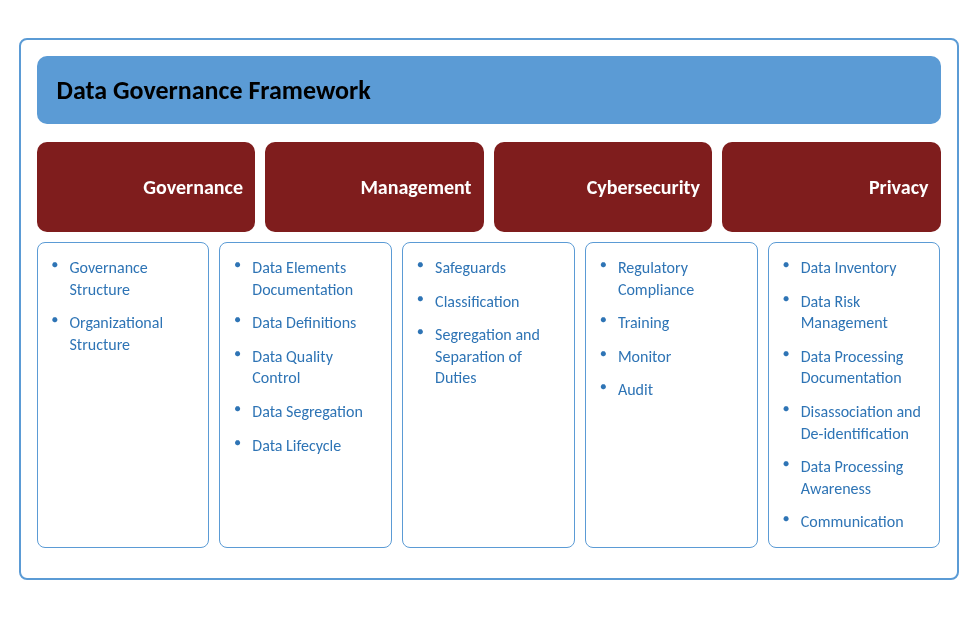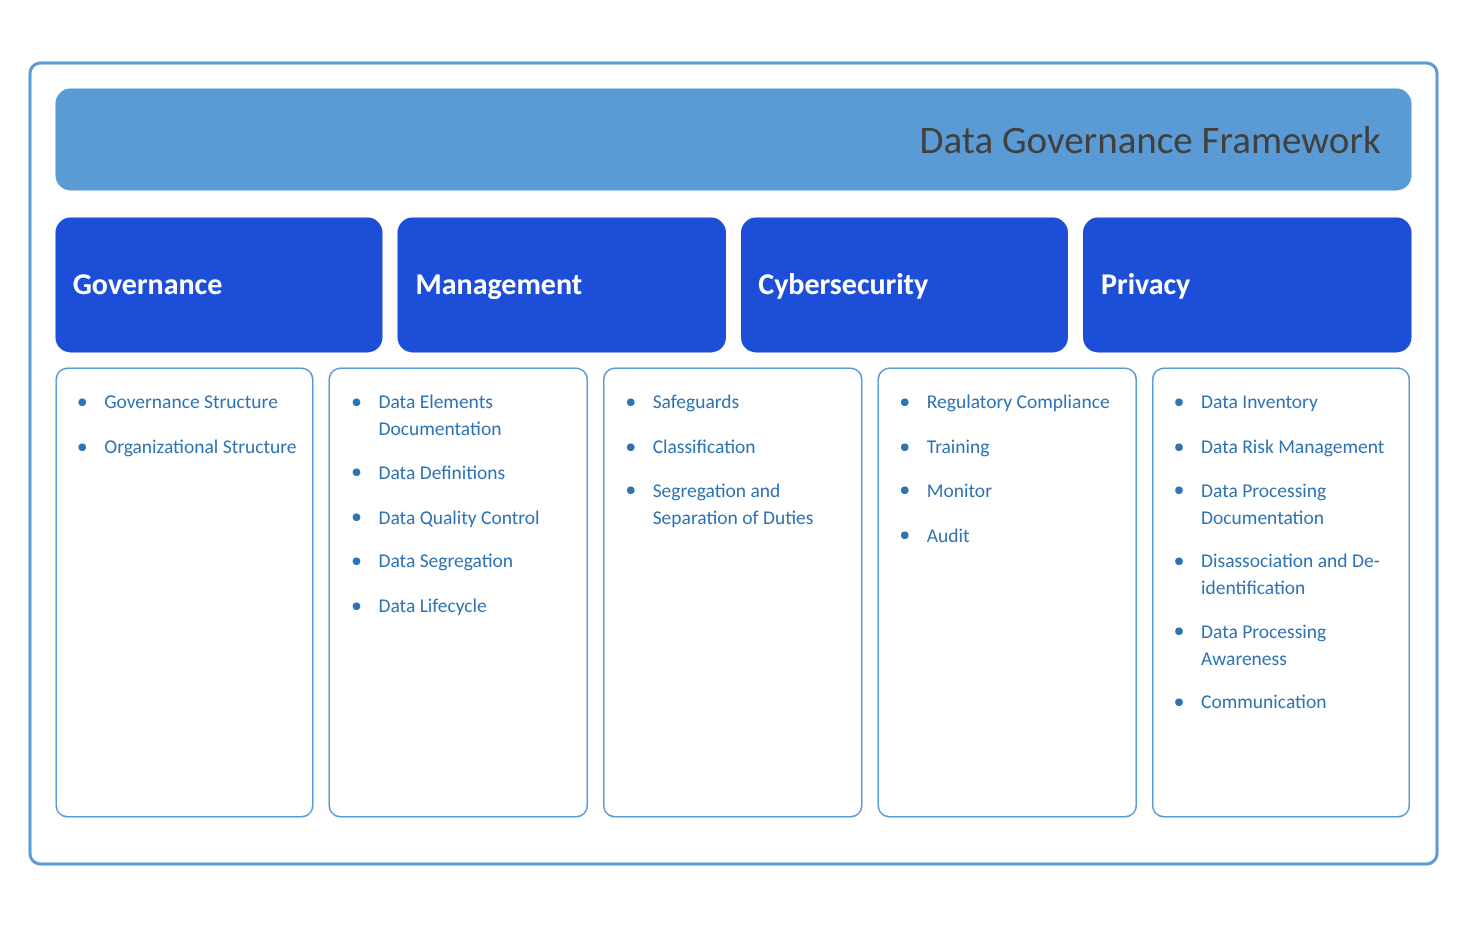--- a/index.html
+++ b/index.html
@@ -23,40 +23,40 @@
     }
 
     .title-box {
       background: #5b9bd5;
       border-radius: 10px;
       padding: 18px 20px;
       margin-bottom: 18px;
     }
 
     .title-box h1 {
-      color: #404040;
+      color: #000000;
       font-size: 26px;
-      font-weight: 400;
-      text-align: right;
+      font-weight: 700;
+      text-align: left;
     }
 
     .columns-row {
       display: flex;
       gap: 10px;
       margin-bottom: 10px;
     }
 
     .col-header {
       flex: 1;
-      background: #1d4ed8;
+      background: #7f1d1d;
       border-radius: 10px;
       padding: 20px 12px;
       display: flex;
       align-items: center;
-      justify-content: flex-start;
+      justify-content: flex-end;
       min-height: 90px;
     }
 
     .col-header span {
       color: #fff;
       font-size: 20px;
       font-weight: 600;
       text-align: center;
       line-height: 1.3;
     }
@@ -69,21 +69,21 @@
       min-height: 300px;
     }
 
     .col-body ul {
       list-style: none;
       padding: 0;
     }
 
     .col-body ul li {
       color: #2e74b5;
-      font-size: 13px;
+      font-size: 16px;
       line-height: 1.35;
       margin-bottom: 12px;
       padding-left: 18px;
       position: relative;
     }
 
     .col-body ul li::before {
       content: '●';
       position: absolute;
       left: 0;

